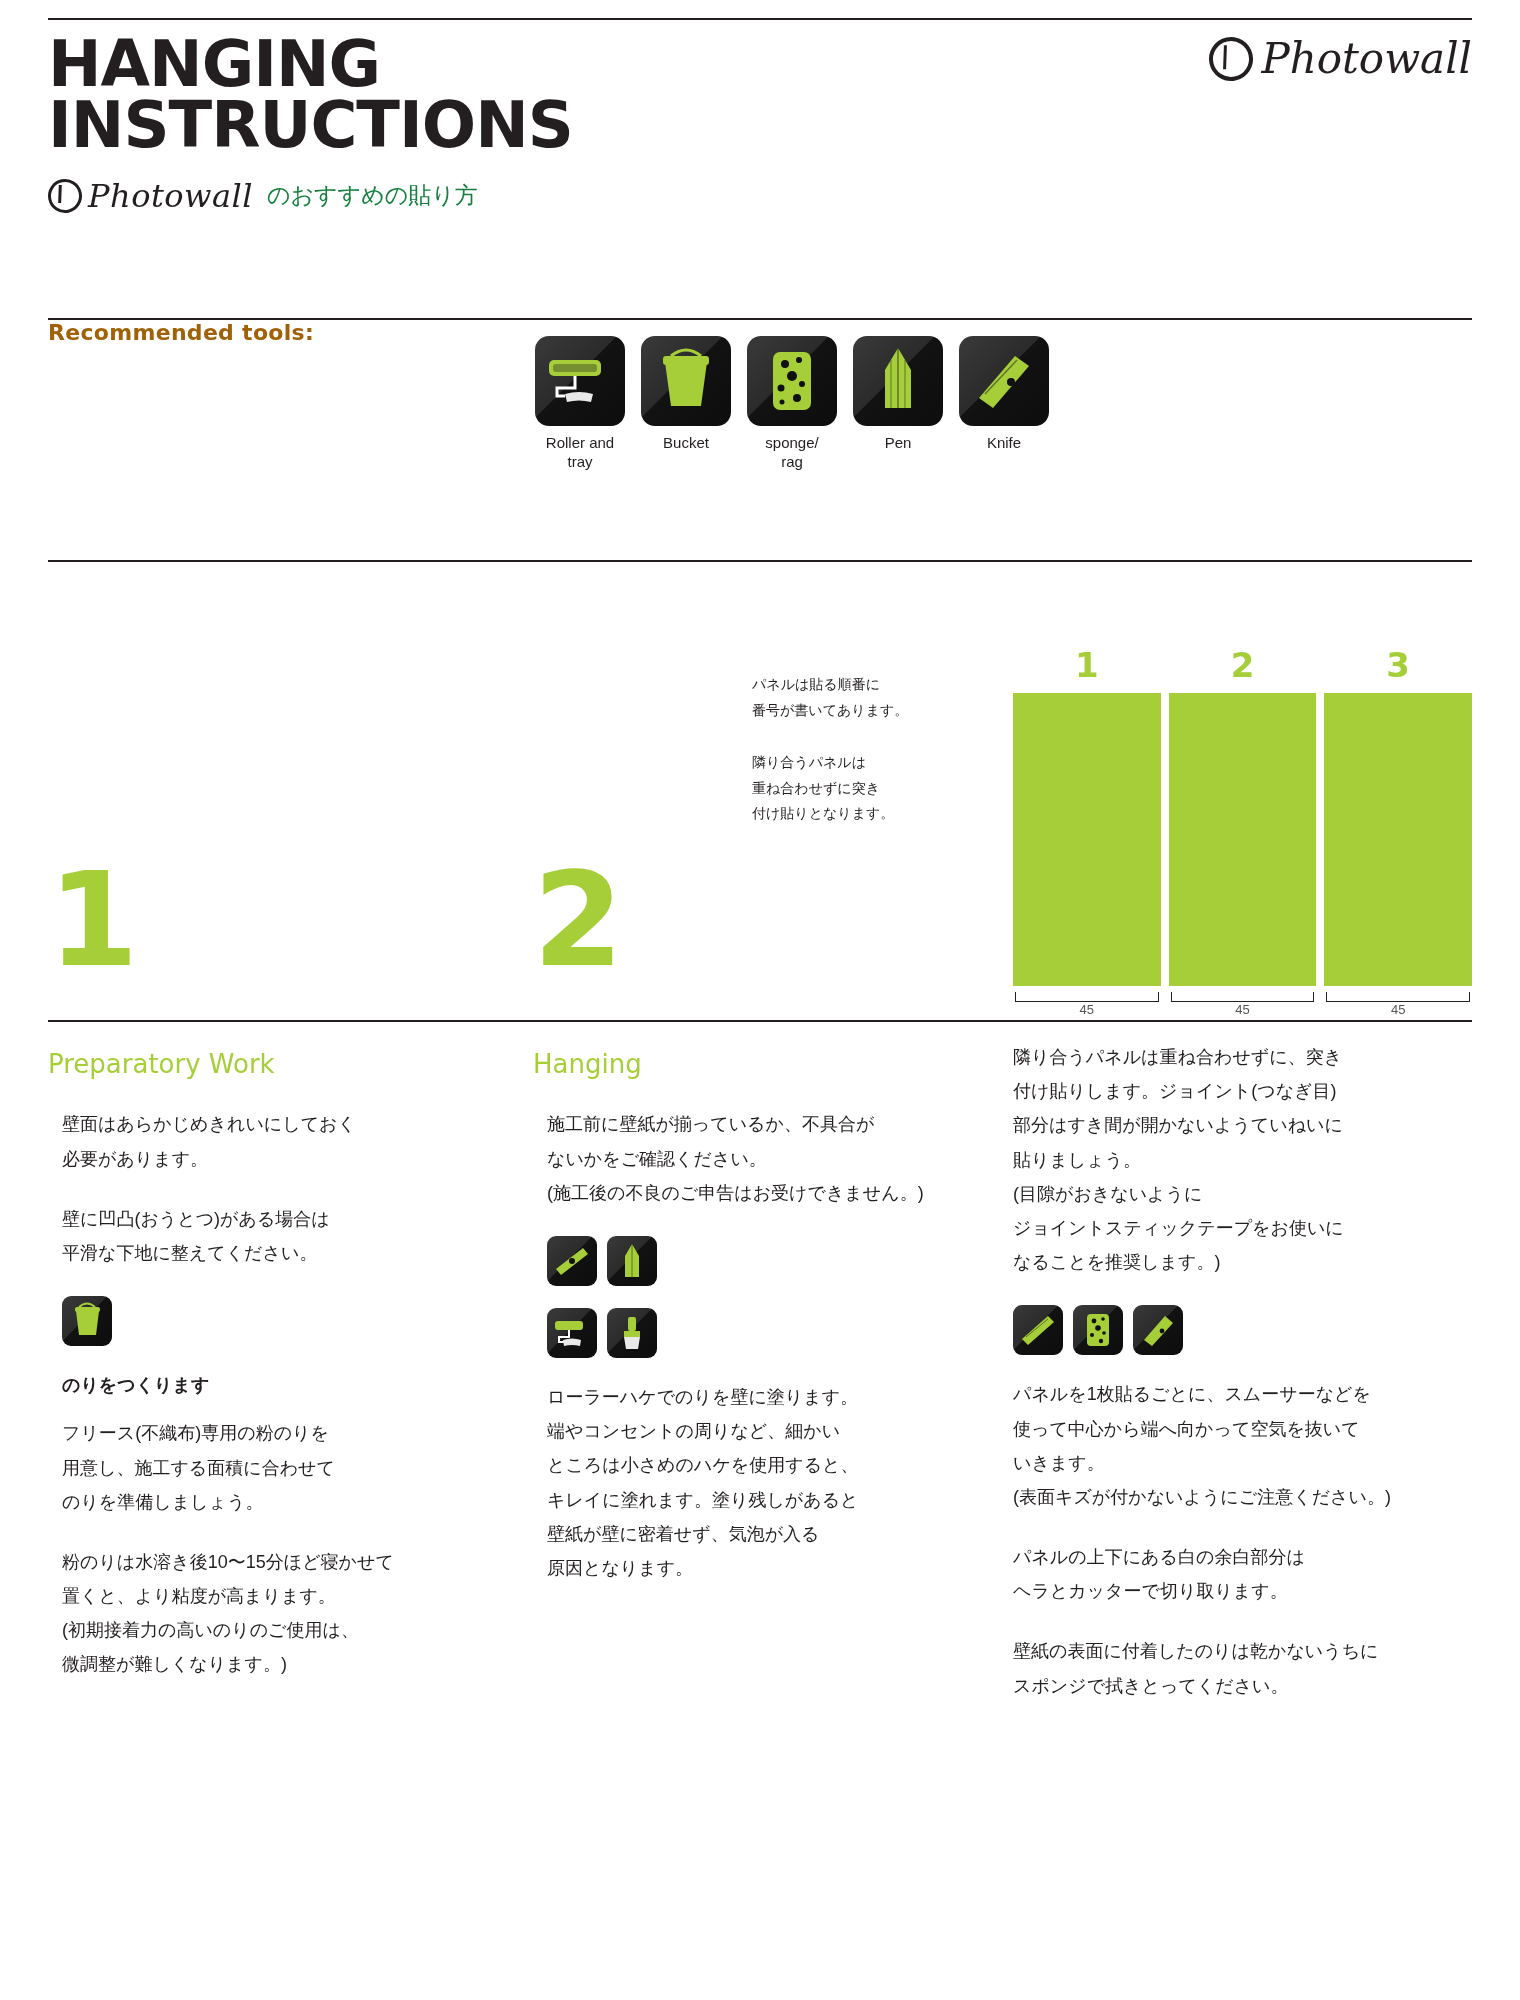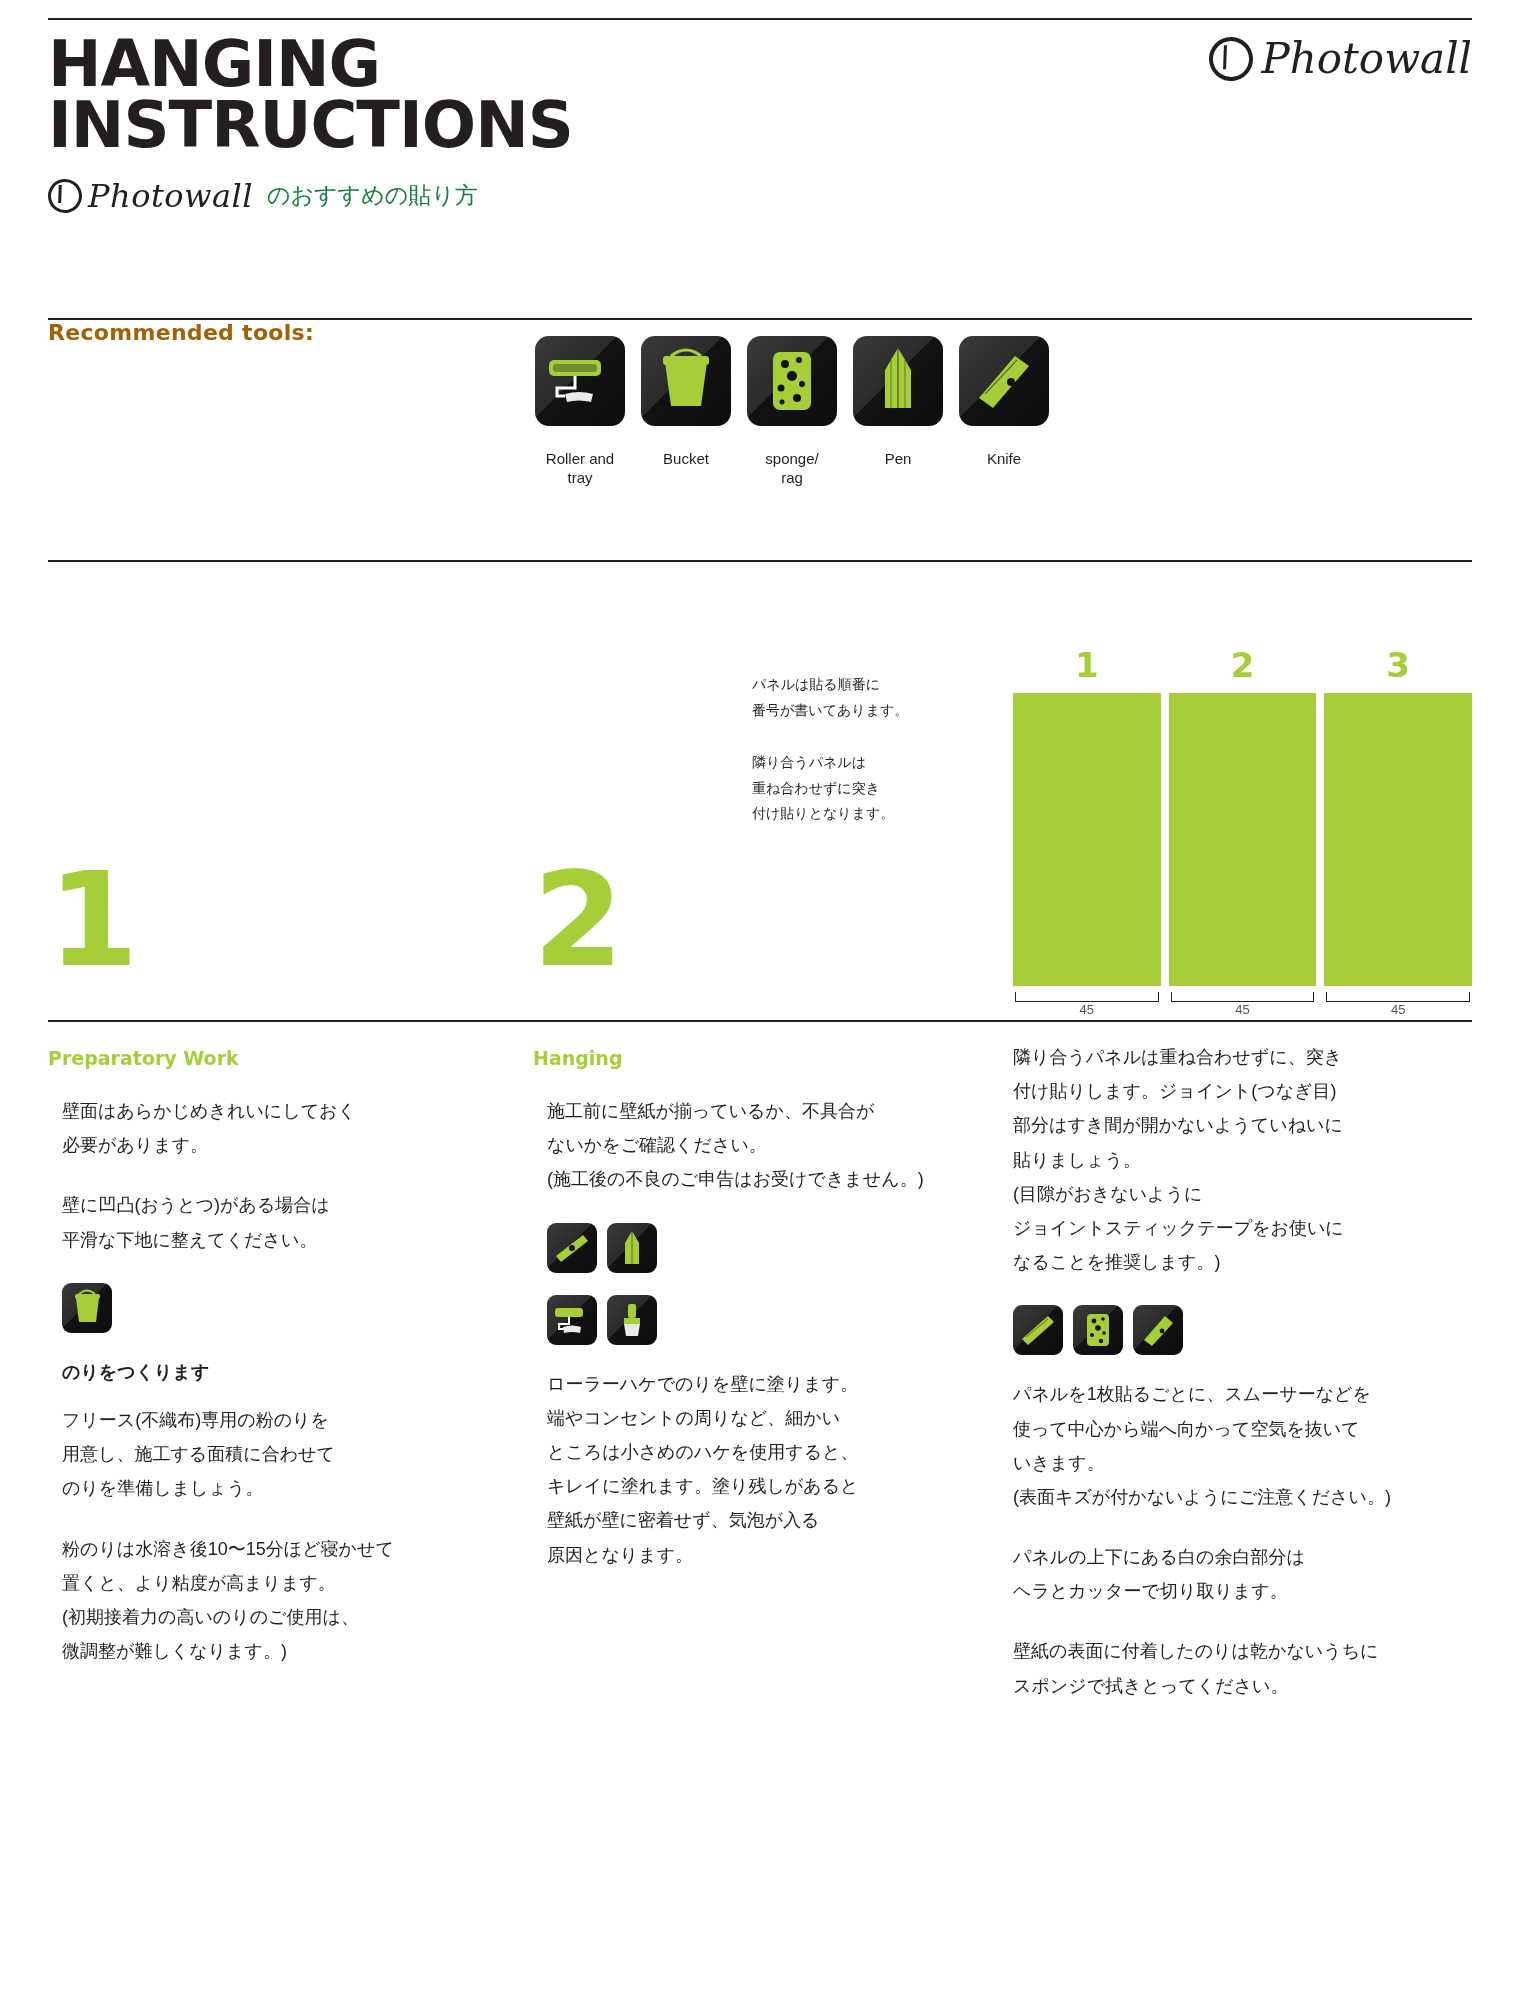--- a/index.html
+++ b/index.html
@@ -141,21 +141,21 @@
     width: 90px;
     height: 90px;
     border-radius: 14px;
     background: linear-gradient(135deg, #3a3a3a 0%, #2b2b2b 45%, #121212 46%, #0d0d0d 100%);
     position: relative;
     overflow: hidden;
   }
   .tool-caption {
     font-size: 15px;
     color: #231f20;
-    margin-top: 24px;
+    margin-top: 8px;
     line-height: 1.25;
     white-space: pre-line;
   }
   .rule-tools-bottom { left: 48px; right: 48px; top: 560px; }
 
   
   .bignum {
     position: absolute;
     font-family: "DejaVu Sans", sans-serif;
     font-weight: bold;
@@ -240,22 +240,22 @@
     position: absolute;
     top: 1040px;
     font-size: 18px;
     line-height: 1.9;
   }
   .col-1 { left: 48px; width: 450px; }
   .col-2 { left: 533px; width: 450px; }
   .col-3 { left: 1013px; width: 465px; }
   .col-heading {
     font-family: "DejaVu Sans", sans-serif;
-    font-weight: bold;
-    font-size: 19px;
+    font-weight: normal;
+    font-size: 26px;
     color: #a6ce39;
     margin: 0 0 18px 0;
   }
   .para {
     white-space: pre-line;
     margin: 0 0 26px 0;
     color: #231f20;
   }
   .para.indent { padding-left: 14px; }
   .para.bold { font-weight: bold; margin-bottom: 14px; }

